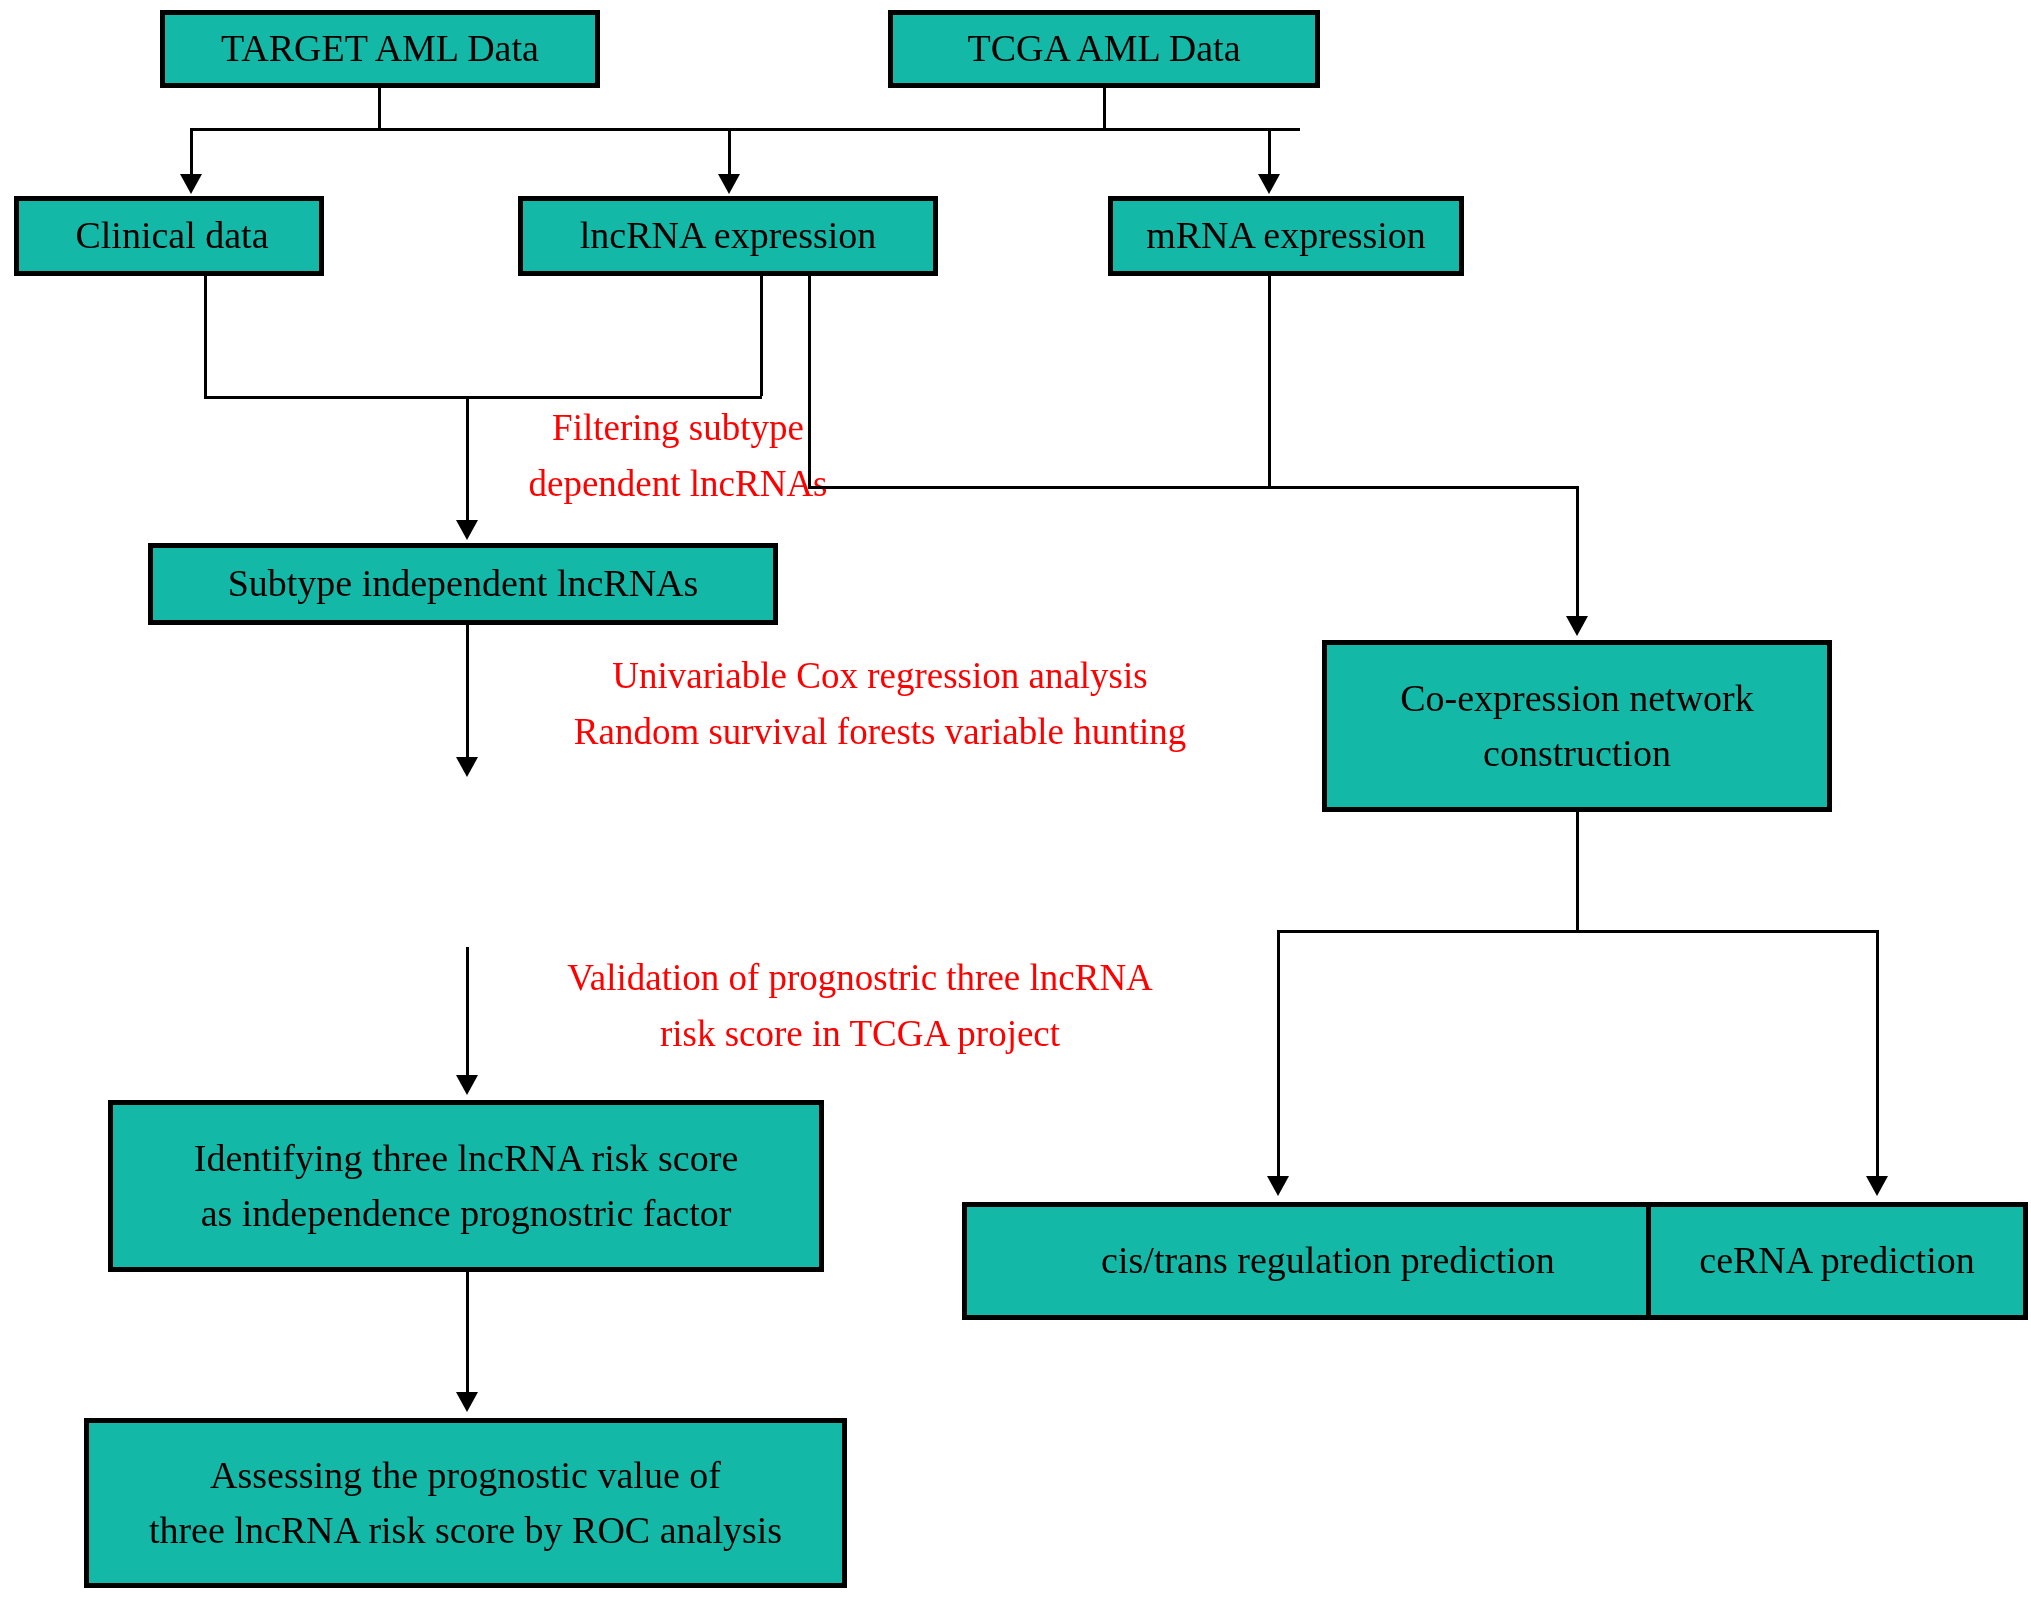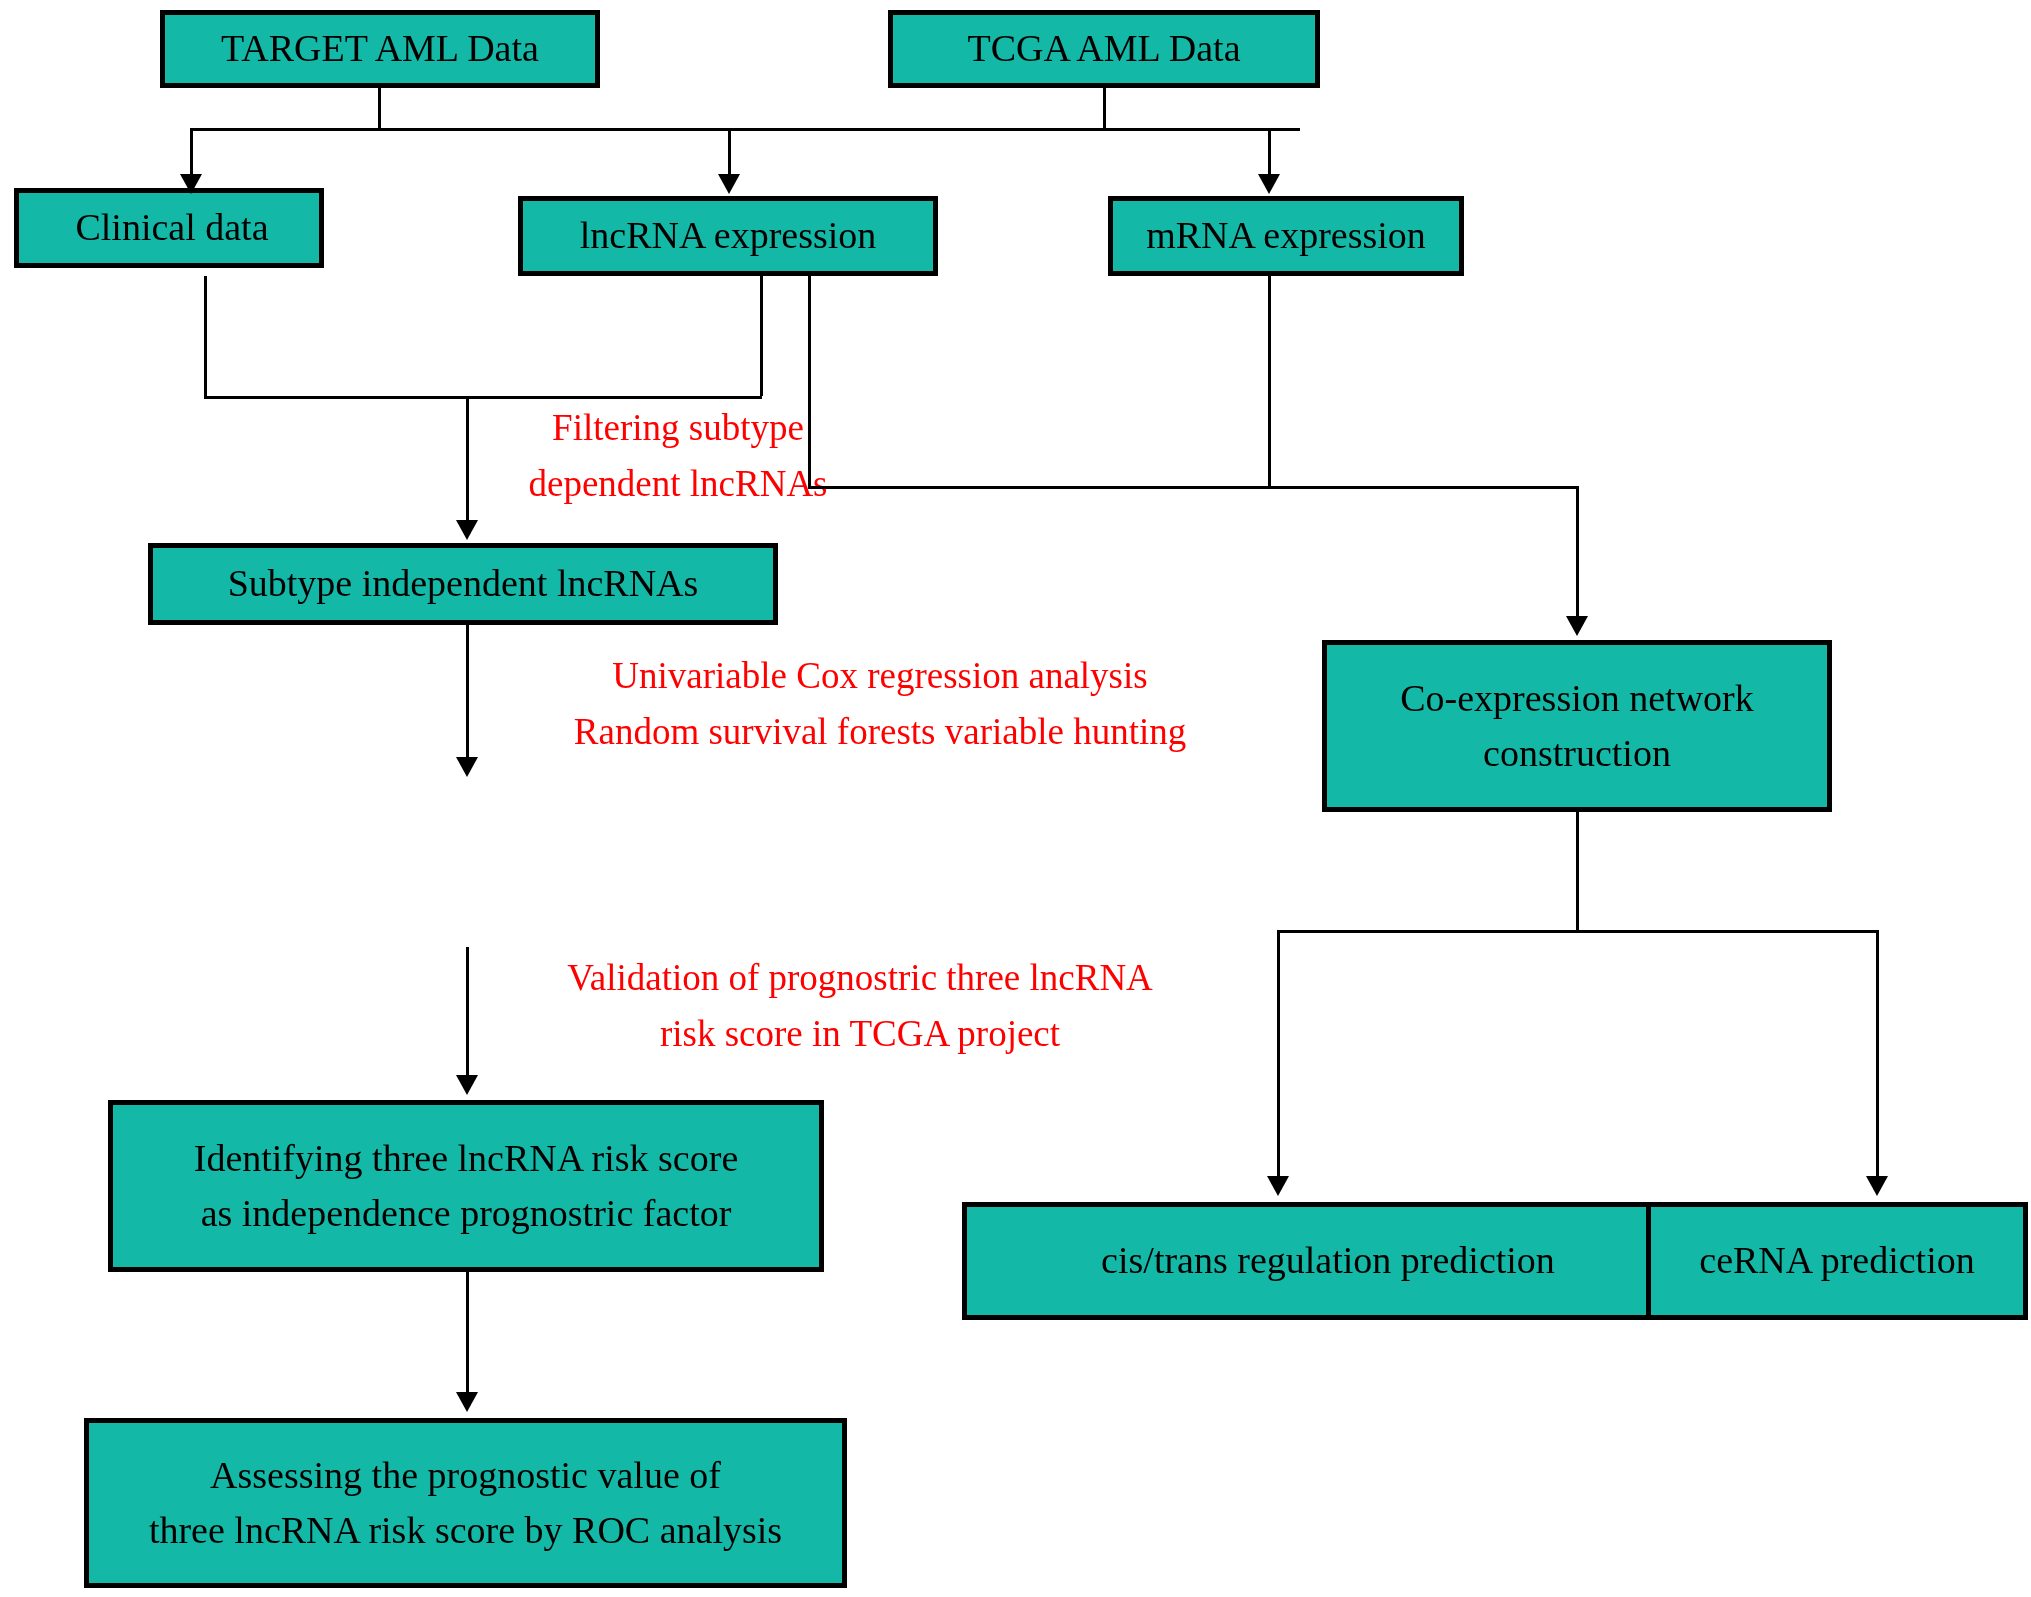--- a/index.html
+++ b/index.html
@@ -68,21 +68,21 @@
 <div id="canvas">
 
   <div class="node" style="left:160px; top:10px; width:440px; height:78px;">
     <span class="line">TARGET AML Data</span>
   </div>
 
   <div class="node" style="left:888px; top:10px; width:432px; height:78px;">
     <span class="line">TCGA AML Data</span>
   </div>
 
-  <div class="node" style="left:14px; top:188px; width:310px; height:80px;padding-left:16px;">
+  <div class="node" style="left:14px; top:196px; width:310px; height:80px;padding-left:16px;">
     <span class="line">Clinical data</span>
   </div>
 
   <div class="node" style="left:518px; top:196px; width:420px; height:80px;">
     <span class="line">lncRNA expression</span>
   </div>
 
   <div class="node" style="left:1108px; top:196px; width:356px; height:80px;">
     <span class="line">mRNA expression</span>
   </div>

